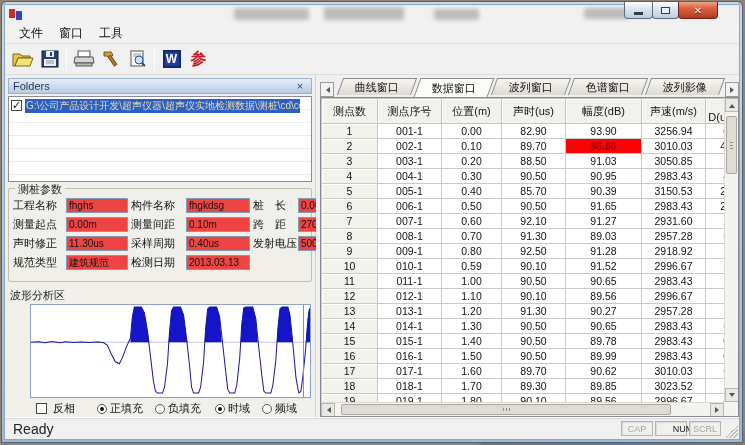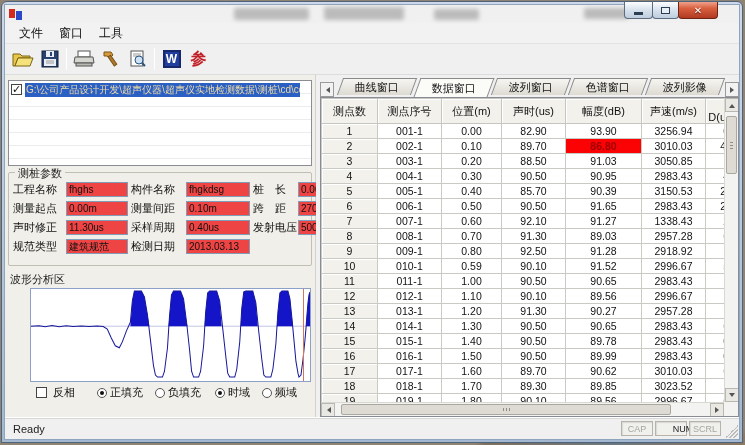--- a/index.html
+++ b/index.html
@@ -133,21 +133,21 @@
   .hthumb { position:absolute; top:1px; bottom:1px; left:20px; width:330px; background:#dddbd3;
             border:1px solid #a9a79e; border-radius:2px; }
   .hthumb::after { content:""; position:absolute; top:3px; bottom:3px; left:50%; width:1px;
                    background:#8f8d84; box-shadow:3px 0 0 #8f8d84, -3px 0 0 #8f8d84; }
   .corner { position:absolute; right:0; bottom:0; width:14px; height:14px; background:#f3f3f1; }
 
   
   .statusbar { height:22px; background:#f0f0f0; border-top:1px solid #fff;
                box-shadow:inset 0 1px 0 #d8d8d8; display:flex; align-items:center;
                padding:0 4px 0 8px; position:relative; }
-  .status-left { font-size:11px; color:#222; }
+  .status-left { font-size:14px; color:#222; }
   .status-keys { margin-left:auto; display:flex; gap:2px; margin-right:14px; }
   .keybox { width:32px; height:15px; border:1px solid #b5b4ac; box-shadow:inset 1px 1px 1px #d9d8d2;
             font-size:9px; display:flex; align-items:center; justify-content:center; color:#a6a6a0;
             background:#f0f0ec; }
   .keybox.active { color:#222;padding-left:24px; }
   .grip { position:absolute; right:1px; bottom:1px; width:13px; height:13px;
           background:linear-gradient(135deg, transparent 0 50%, #bbb 50% 55%, transparent 55% 65%,
           #bbb 65% 70%, transparent 70% 80%, #bbb 80% 85%, transparent 85%); }
 </style>
 </head>
@@ -232,20 +232,24 @@
         <span class="word-icon">W</span>
       </div>
       <div class="tb-btn">
         <span class="char-icon">参</span>
       </div>
     </div>
 
     <div class="main">
 
       <div class="left-panel">
+        <div class="folders-header">
+          <span>Folders</span>
+          <span class="x">×</span>
+        </div>
         <div class="folders-list">
           <div class="folder-item">
             <span class="chk checked"></span>
             <span class="folder-path">G:\公司产品设计开发\超声仪器\超声仪实地检测数据\测桩\cd\cd03\cd03-a...</span>
           </div>
         </div>
 
         <div class="groupbox">
           <span class="legend">测桩参数</span>
           <div class="pgrid">
@@ -407,21 +411,21 @@
                     <td>91.65</td>
                     <td>2983.43</td>
                     <td>230.4</td>
                   </tr>
                   <tr>
                     <td class="rowno">7</td>
                     <td>007-1</td>
                     <td>0.60</td>
                     <td>92.10</td>
                     <td>91.27</td>
-                    <td>1338.43</td>
+                    <td>2931.60</td>
                     <td>25.6</td>
                   </tr>
                   <tr>
                     <td class="rowno">8</td>
                     <td>008-1</td>
                     <td>0.70</td>
                     <td>91.30</td>
                     <td>89.03</td>
                     <td>2957.28</td>
                     <td>6.40</td>

